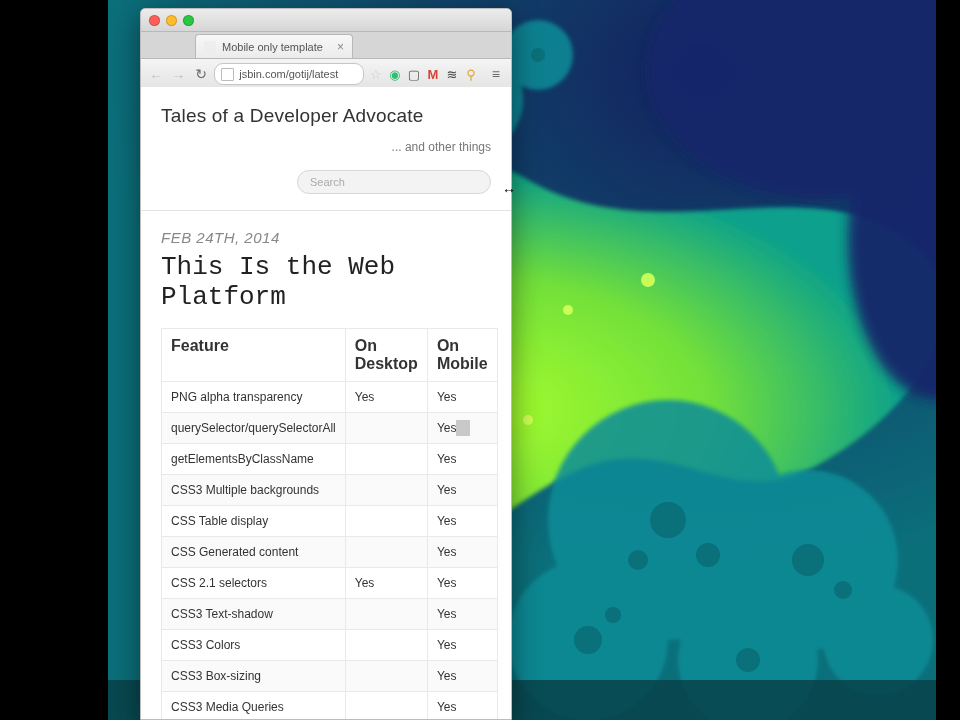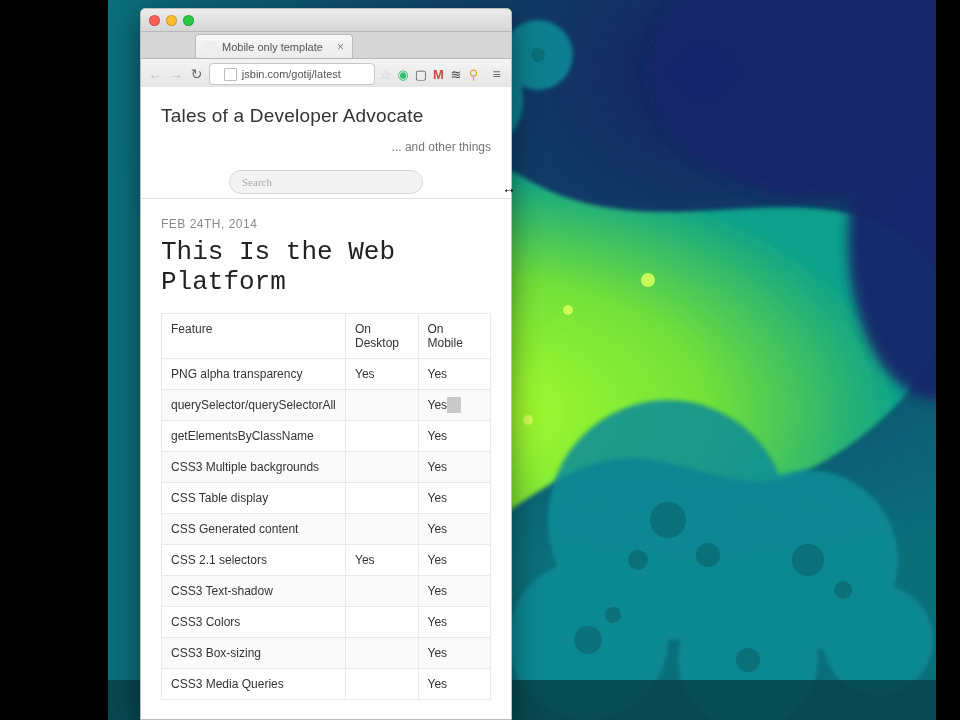--- a/index.html
+++ b/index.html
@@ -17,41 +17,41 @@
   .traffic{width:11px;height:11px;border-radius:50%;margin-right:6px;box-shadow:inset 0 0 0 1px rgba(0,0,0,.18);}
   .tl-red{background:#ff5f57;} .tl-yel{background:#ffbd2e;} .tl-grn{background:#28c940;}
   .tabstrip{height:26px;background:#d6d6d6;border-bottom:1px solid #b8b8b8;display:flex;align-items:flex-end;padding-left:54px;}
   .tab{height:23px;min-width:140px;background:linear-gradient(#f7f7f7,#ececec);border:1px solid #b8b8b8;border-bottom:none;border-radius:4px 4px 0 0;
        display:flex;align-items:center;padding:0 8px;font-size:11px;color:#555;gap:6px;}
   .tab .favicon{width:12px;height:12px;border-radius:2px;background:#eee;}
   .tab .x{margin-left:auto;font-size:12px;color:#888;}
   .toolbar{height:30px;background:linear-gradient(#f4f4f4,#e4e4e4);border-bottom:1px solid #c6c6c6;display:flex;align-items:center;padding:0 6px;gap:4px;}
   .tb-btn{width:22px;height:20px;display:flex;align-items:center;justify-content:center;color:#6b6b6b;font-size:14px;border-radius:3px;}
   .tb-btn.disabled{color:#bdbdbd;}
-  .omnibox{flex:0 0 136px;height:20px;background:#fff;border:1px solid #c6c6c6;border-radius:4px;font-size:11px;color:#555;
-           display:flex;align-items:center;padding:0 14px;overflow:hidden;white-space:nowrap;}
+  .omnibox{flex:0 0 136px;height:20px;background:#fff;border:1px solid #c6c6c6;border-radius:9px;font-size:11px;color:#555;
+           display:flex;align-items:center;padding:0 6px;overflow:hidden;white-space:nowrap;}
   .omnibox .page-icon{width:11px;height:11px;border:1px solid #bbb;margin-right:5px;border-radius:1px;}
   .tb-spacer{flex:1;}
   .ext{width:18px;height:18px;display:flex;align-items:center;justify-content:center;font-size:13px;}
 
   
   .page{position:absolute;left:0;right:0;top:78px;bottom:0;overflow:hidden;background:#fff;}
   .page-inner{padding:18px 20px 0 20px;}
   .site-title{font-size:19px;font-weight:400;color:#333;margin:0 0 13px 0;letter-spacing:.2px;}
   .tagline{font-size:12px;color:#777;margin:0 0 16px 0;text-align:right;}
-  .searchwrap{display:flex;justify-content:center;margin-bottom:4px;font-family:Liberation Serif, serif;}
+  .searchwrap{display:flex;justify-content:flex-end;margin-bottom:16px;}
   .searchbox{width:168px;height:22px;border:1px solid #d7d7d7;border-radius:12px;background:#f3f3f3;font-size:11px;color:#aaa;
              padding:0 12px;display:flex;align-items:center;}
   .rule{height:1px;background:#e3e3e3;margin:4px -20px 18px -20px;}
-  .post-date{font-size:12px;letter-spacing:.5px;color:#888;margin:0 0 6px 0;}
+  .post-date{font-size:15px;letter-spacing:.5px;color:#888;margin:0 0 6px 0;font-style:italic;}
   .post-title{font-size:26px;font-weight:400;color:#222;margin:0 0 16px 0;font-family:Liberation Mono, monospace;}
 
   table.feat{width:100%;border-collapse:collapse;font-size:12px;color:#333;border:1px solid #e4e4e4;}
   table.feat th,table.feat td{border:1px solid #e9e9e9;padding:8px 9px;text-align:left;vertical-align:top;}
-  table.feat th{background:#fff;font-weight:400;font-size:12px;margin-top:40px;}
+  table.feat th{background:#fff;font-weight:700;font-size:16px;margin-top:40px;}
   table.feat th:nth-child(1){width:55%;}
   table.feat th:nth-child(2),table.feat th:nth-child(3){width:22%;}
   table.feat tbody tr:nth-child(even){background:#fafafa;}
   .sel-highlight{background:#c9c9c9;padding:1px 2px;}
 
   
   .resize-cursor{position:absolute;left:502px;top:180px;color:#000;font-size:14px;pointer-events:none;}
 </style>
 </head>
 <body>

